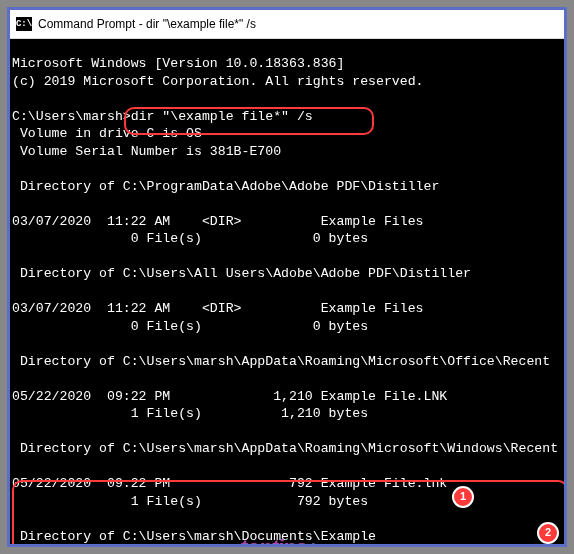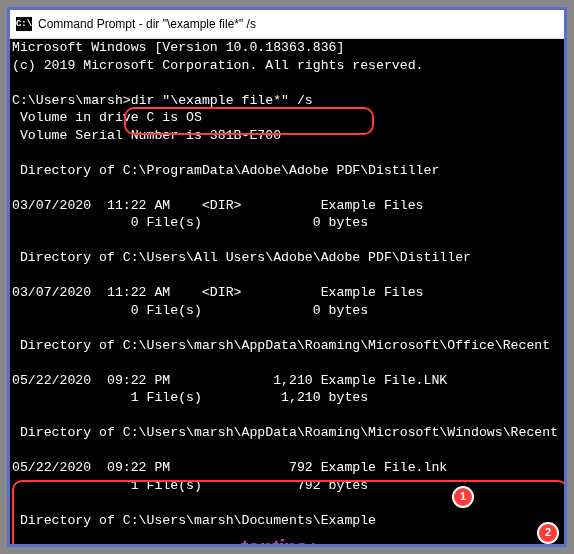--- a/index.html
+++ b/index.html
@@ -46,21 +46,21 @@
     color: #000;
     font-family: 'Segoe UI', sans-serif;
   }
   .terminal {
     background: #000;
     color: #fff;
     font-family: 'Consolas', 'Courier New', monospace;
     font-size: 13.2px;
     line-height: 17.5px;
     white-space: pre;
-    padding: 0 2px;
+    padding: 16px 2px;
     height: calc(100% - 28px);
     box-sizing: border-box;
     overflow: hidden;
     position: relative;
   }
   .hl-cmd {
     position: absolute;
     border: 2px solid #ff3a3a;
     border-radius: 10px;
     top: 68px;

